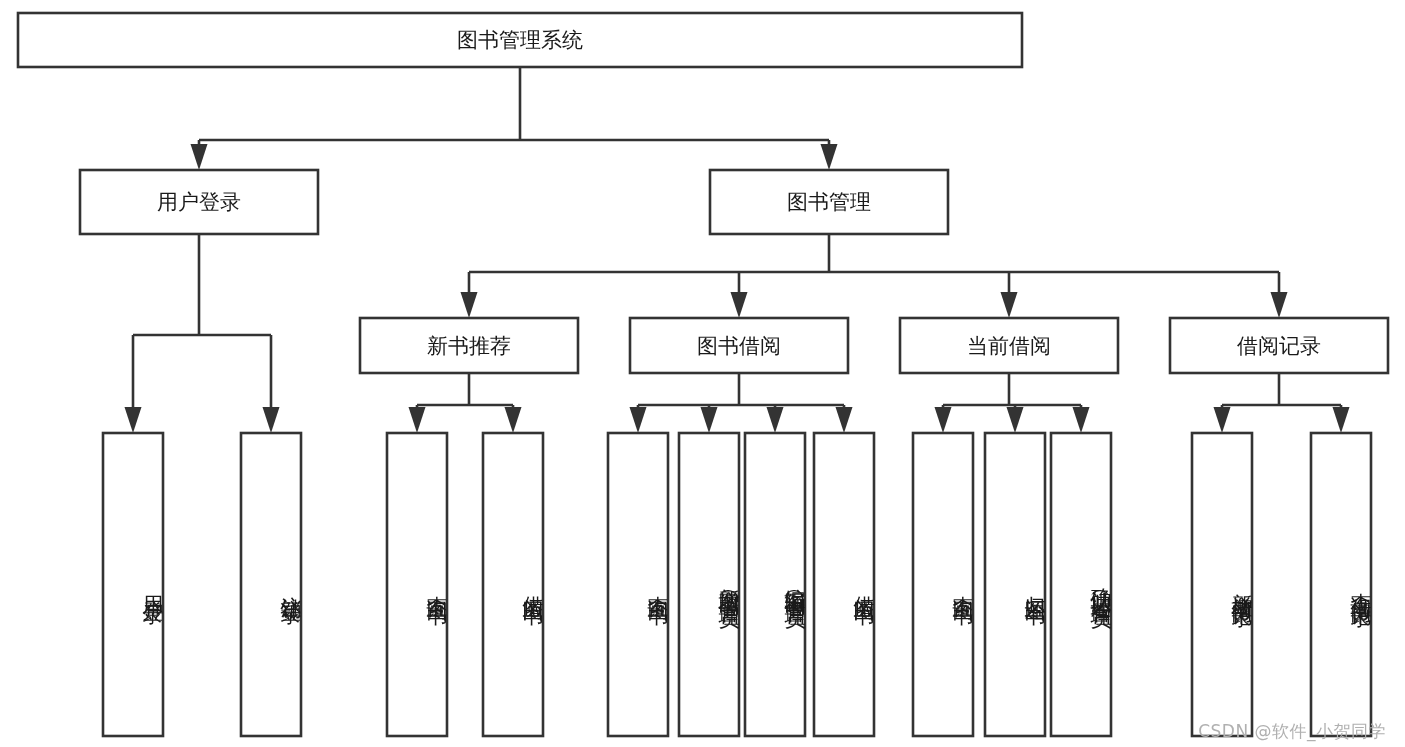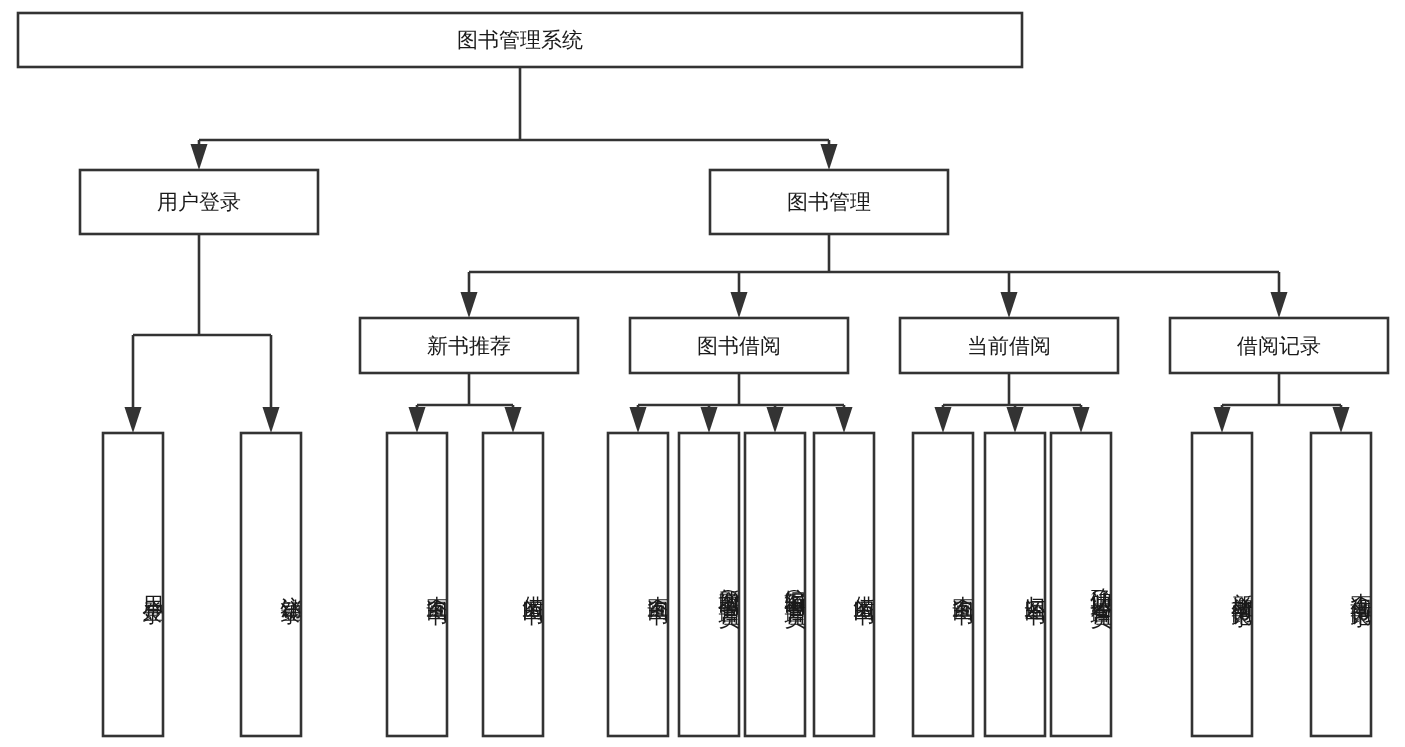--- a/index.html
+++ b/index.html
@@ -175,14 +175,15 @@
       <div class="leaf-label" style="left: 679px; top: 439px; width: 60px; height: 291px; justify-content: center; padding-top: 0px;">新增图书（管理员）</div>
       <div class="leaf-label" style="left: 745px; top: 439px; width: 60px; height: 291px; justify-content: center; padding-top: 0px;">编辑图书（管理员）</div>
       <div class="leaf-label" style="left: 814px; top: 439px; width: 60px; height: 291px; justify-content: center; padding-top: 0px;">借阅图书</div>
       <div class="leaf-label" style="left: 913px; top: 439px; width: 60px; height: 291px; justify-content: center; padding-top: 0px;">查询图书</div>
       <div class="leaf-label" style="left: 985px; top: 439px; width: 60px; height: 291px; justify-content: center; padding-top: 0px;">归还图书</div>
       <div class="leaf-label" style="left: 1051px; top: 439px; width: 60px; height: 291px; justify-content: center; padding-top: 0px;">确认归还（管理员）</div>
       <div class="leaf-label" style="left: 1192px; top: 439px; width: 60px; height: 291px; justify-content: center; padding-top: 0px;">新增借阅记录</div>
       <div class="leaf-label" style="left: 1311px; top: 439px; width: 60px; height: 291px; justify-content: center; padding-top: 0px;">查询借阅记录</div>
     </div>
 
+  <div class="watermark">CSDN @软件_小贺同学</div>
 
 </div>
 
 </body></html>

